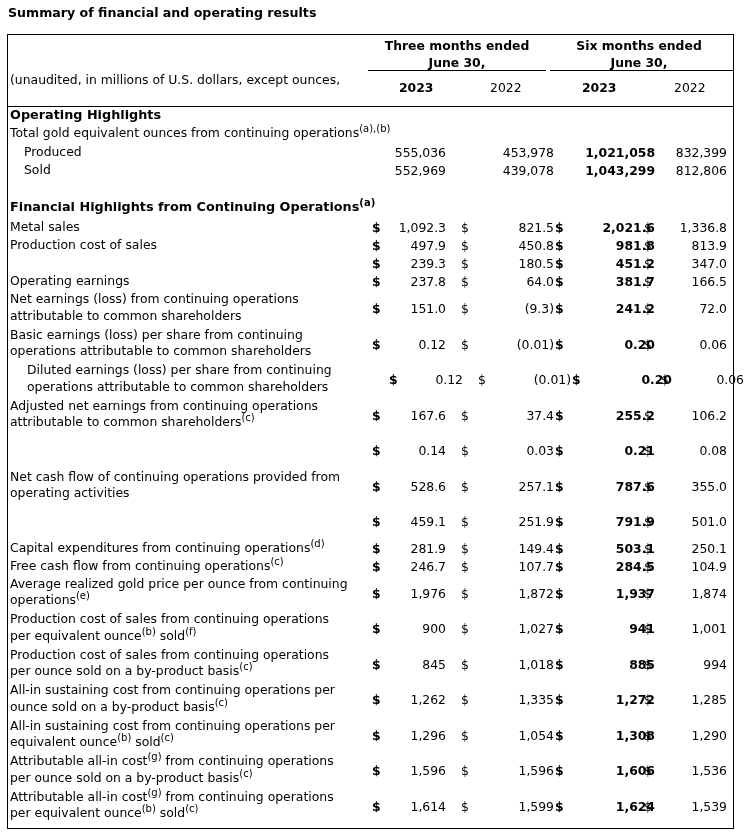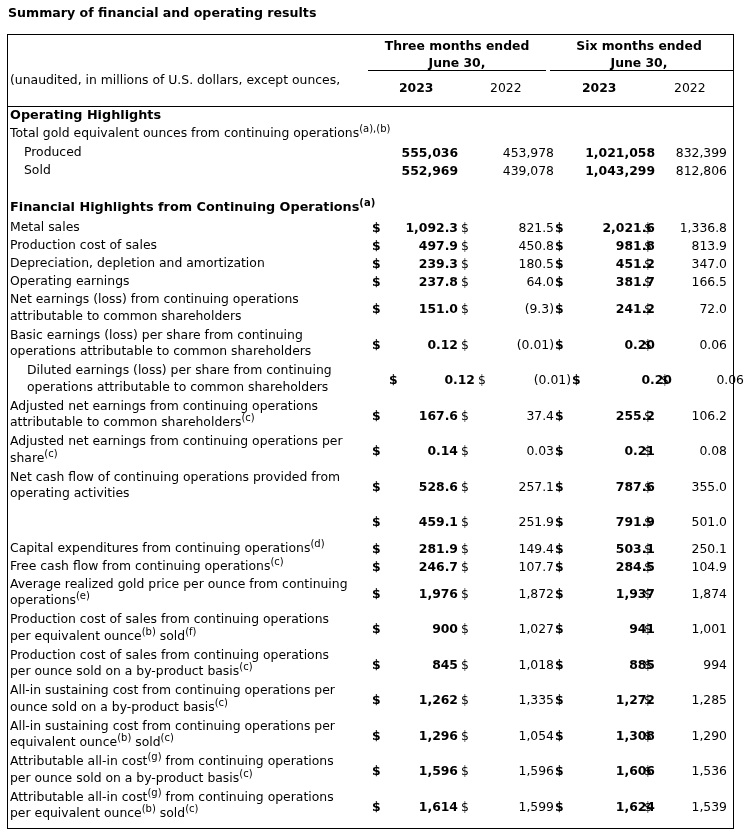--- a/index.html
+++ b/index.html
@@ -36,21 +36,21 @@
   .yr { position: absolute; top: 80px; font-size: 12.4px; }
   .yr.b { font-weight: bold; }
 
   .row { position: absolute; left: 10px; width: 722px; }
   .lbl { position: absolute; left: 0; line-height: 16.5px; }
   .lbl.sec { font-weight: bold; font-size: 12.8px; }
   .lbl.ind { left: 14px; }
   sup { font-size: 10px; vertical-align: 5px; line-height: 0; }
   .cell { position: absolute; line-height: 16px; white-space: nowrap; }
   .d1 { left: 362px; font-weight: bold; }
-  .v1 { right: 274px; font-weight: bold; text-align: left; }
+  .v1 { right: 286px; font-weight: normal; text-align: left; }
   .d2 { left: 451px; }
   .v2 { right: 178px; text-align: right; }
   .d3 { left: 545px; font-weight: bold; }
   .v3 { right: 77px; font-weight: bold; text-align: right; }
   .d4 { left: 634px; }
   .v4 { right: 5px; text-align: right; }
 </style>
 </head>
 <body>
 
@@ -117,21 +117,20 @@
       <div class="cell d1" style="top: 1px;">$</div>
       <div class="cell v1" style="top: 1px;">497.9</div>
       <div class="cell d2" style="top: 1px;">$</div>
       <div class="cell v2" style="top: 1px;">450.8</div>
       <div class="cell d3" style="top: 1px;">$</div>
       <div class="cell v3" style="top: 1px;">981.8</div>
       <div class="cell d4" style="top: 1px;">$</div>
       <div class="cell v4" style="top: 1px;">813.9</div>
     </div>
     <div class="row" style="top: 255px; height: 18px;">
-      <div class="lbl">Depreciation, depletion and amortization</div>
       <div class="cell d1" style="top: 1px;">$</div>
       <div class="cell v1" style="top: 1px;">239.3</div>
       <div class="cell d2" style="top: 1px;">$</div>
       <div class="cell v2" style="top: 1px;">180.5</div>
       <div class="cell d3" style="top: 1px;">$</div>
       <div class="cell v3" style="top: 1px;">451.2</div>
       <div class="cell d4" style="top: 1px;">$</div>
       <div class="cell v4" style="top: 1px;">347.0</div>
     </div>
     <div class="row" style="top: 273px; height: 18px;">
@@ -183,21 +182,20 @@
       <div class="cell d1" style="top: 10px;">$</div>
       <div class="cell v1" style="top: 10px;">167.6</div>
       <div class="cell d2" style="top: 10px;">$</div>
       <div class="cell v2" style="top: 10px;">37.4</div>
       <div class="cell d3" style="top: 10px;">$</div>
       <div class="cell v3" style="top: 10px;">255.2</div>
       <div class="cell d4" style="top: 10px;">$</div>
       <div class="cell v4" style="top: 10px;">106.2</div>
     </div>
     <div class="row" style="top: 433px; height: 35.5px;">
-      <div class="lbl">Adjusted net earnings from continuing operations per<br>share<sup>(c)</sup></div>
       <div class="cell d1" style="top: 10px;">$</div>
       <div class="cell v1" style="top: 10px;">0.14</div>
       <div class="cell d2" style="top: 10px;">$</div>
       <div class="cell v2" style="top: 10px;">0.03</div>
       <div class="cell d3" style="top: 10px;">$</div>
       <div class="cell v3" style="top: 10px;">0.21</div>
       <div class="cell d4" style="top: 10px;">$</div>
       <div class="cell v4" style="top: 10px;">0.08</div>
     </div>
     <div class="row" style="top: 468.5px; height: 35.5px;">

